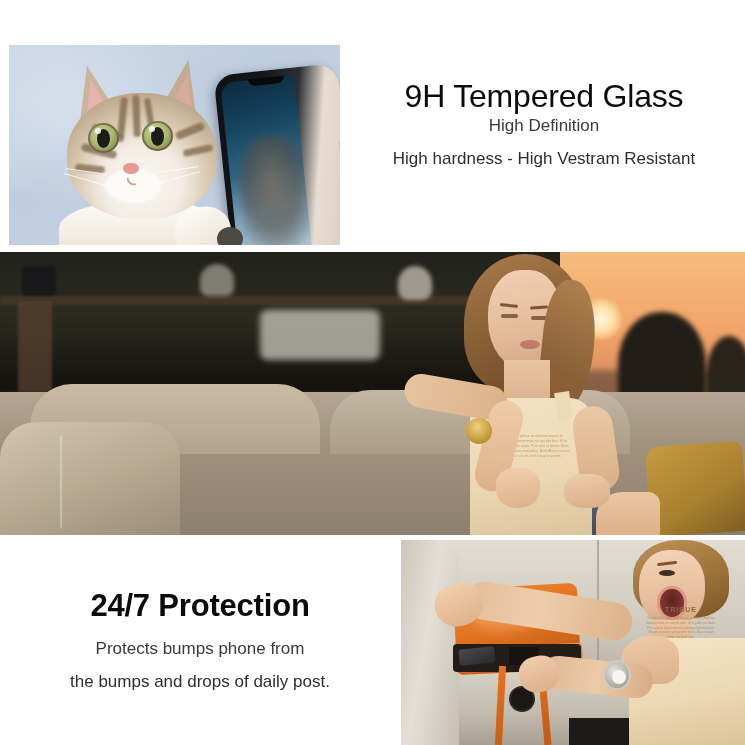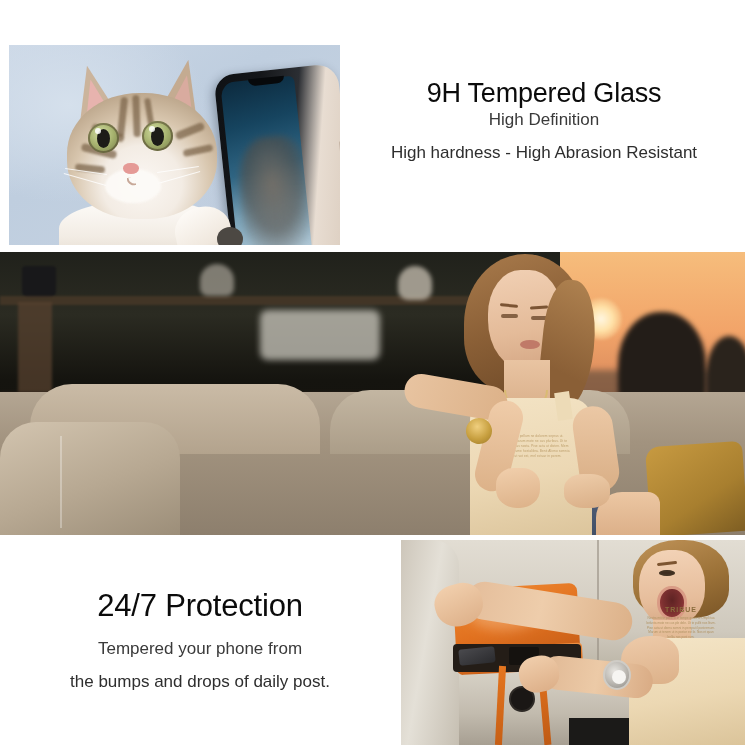--- a/index.html
+++ b/index.html
@@ -490,35 +490,35 @@
     position:absolute; left:64px; top:66px; width:72px;
     text-align:center; font-size:7px; font-weight:700; letter-spacing:1px;
     color:#8a6c3c;
   }
 
   
   #top-text {
     position:absolute; left:355px; top:78px; width:378px; text-align:center;
   }
   #top-text .headline {
-    font-size:27px; font-weight:400; color:#0b0b0b; line-height:1.15;
+    font-size:32px; font-weight:400; color:#0b0b0b; line-height:1.15;
     letter-spacing:-.2px;
   }
   #top-text .sub1 {
     font-size:17px; color:#3a3a3a; line-height:1.3;
   }
   #top-text .sub2 {
     margin-top:11px; font-size:17px; color:#2e2e2e; line-height:1.3;
   }
 
   #bottom-text {
     position:absolute; left:14px; top:588px; width:372px; text-align:center;
   }
   #bottom-text .headline {
-    font-size:31px; font-weight:400; color:#0b0b0b; line-height:1.18;
+    font-size:31px; font-weight:700; color:#0b0b0b; line-height:1.18;
     letter-spacing:-.2px;
   }
   #bottom-text .sub1 {
     margin-top:13px; font-size:17px; color:#3a3a3a; line-height:1.3;
   }
   #bottom-text .sub2 {
     margin-top:11px; font-size:17px; color:#2e2e2e; line-height:1.3;
   }
 </style>
 </head>
@@ -570,21 +570,21 @@
     <div id="nose"></div>
     <div id="mouth"></div>
     <div id="paw"></div>
     <div id="paw-pad"></div>
   </div>
 </div>
 
 <div id="top-text">
   <div class="headline">9H Tempered Glass</div>
   <div class="sub1">High Definition</div>
-  <div class="sub2">High hardness - High Abrasion Resistant</div>
+  <div class="sub2">High hardness - High Vestram Resistant</div>
 </div>
 
 <div class="panel" id="mid-panel">
   <div id="mid-room">
     <div class="pot"></div>
     <div class="shelf"></div>
     <div class="lamp"></div>
     <div class="lamp2"></div>
     <div class="leg"></div>
     <div class="wpillow"></div>
@@ -630,21 +630,21 @@
     <div class="forearm"></div>
     <div class="bracelet"></div>
     <div class="hand-l"></div>
     <div class="hand-r"></div>
   </div>
 
 </div>
 
 <div id="bottom-text">
   <div class="headline">24/7 Protection</div>
-  <div class="sub1">Tempered your phone from</div>
+  <div class="sub1">Protects bumps phone from</div>
   <div class="sub2">the bumps and drops of daily post.</div>
 </div>
 
 <div class="panel" id="br-panel">
   <div class="couch-back"></div>
   <div class="seam-v"></div>
   <div class="couch-seat"></div>
   <div class="couch-arm"></div>
   <div class="floor"></div>
 

